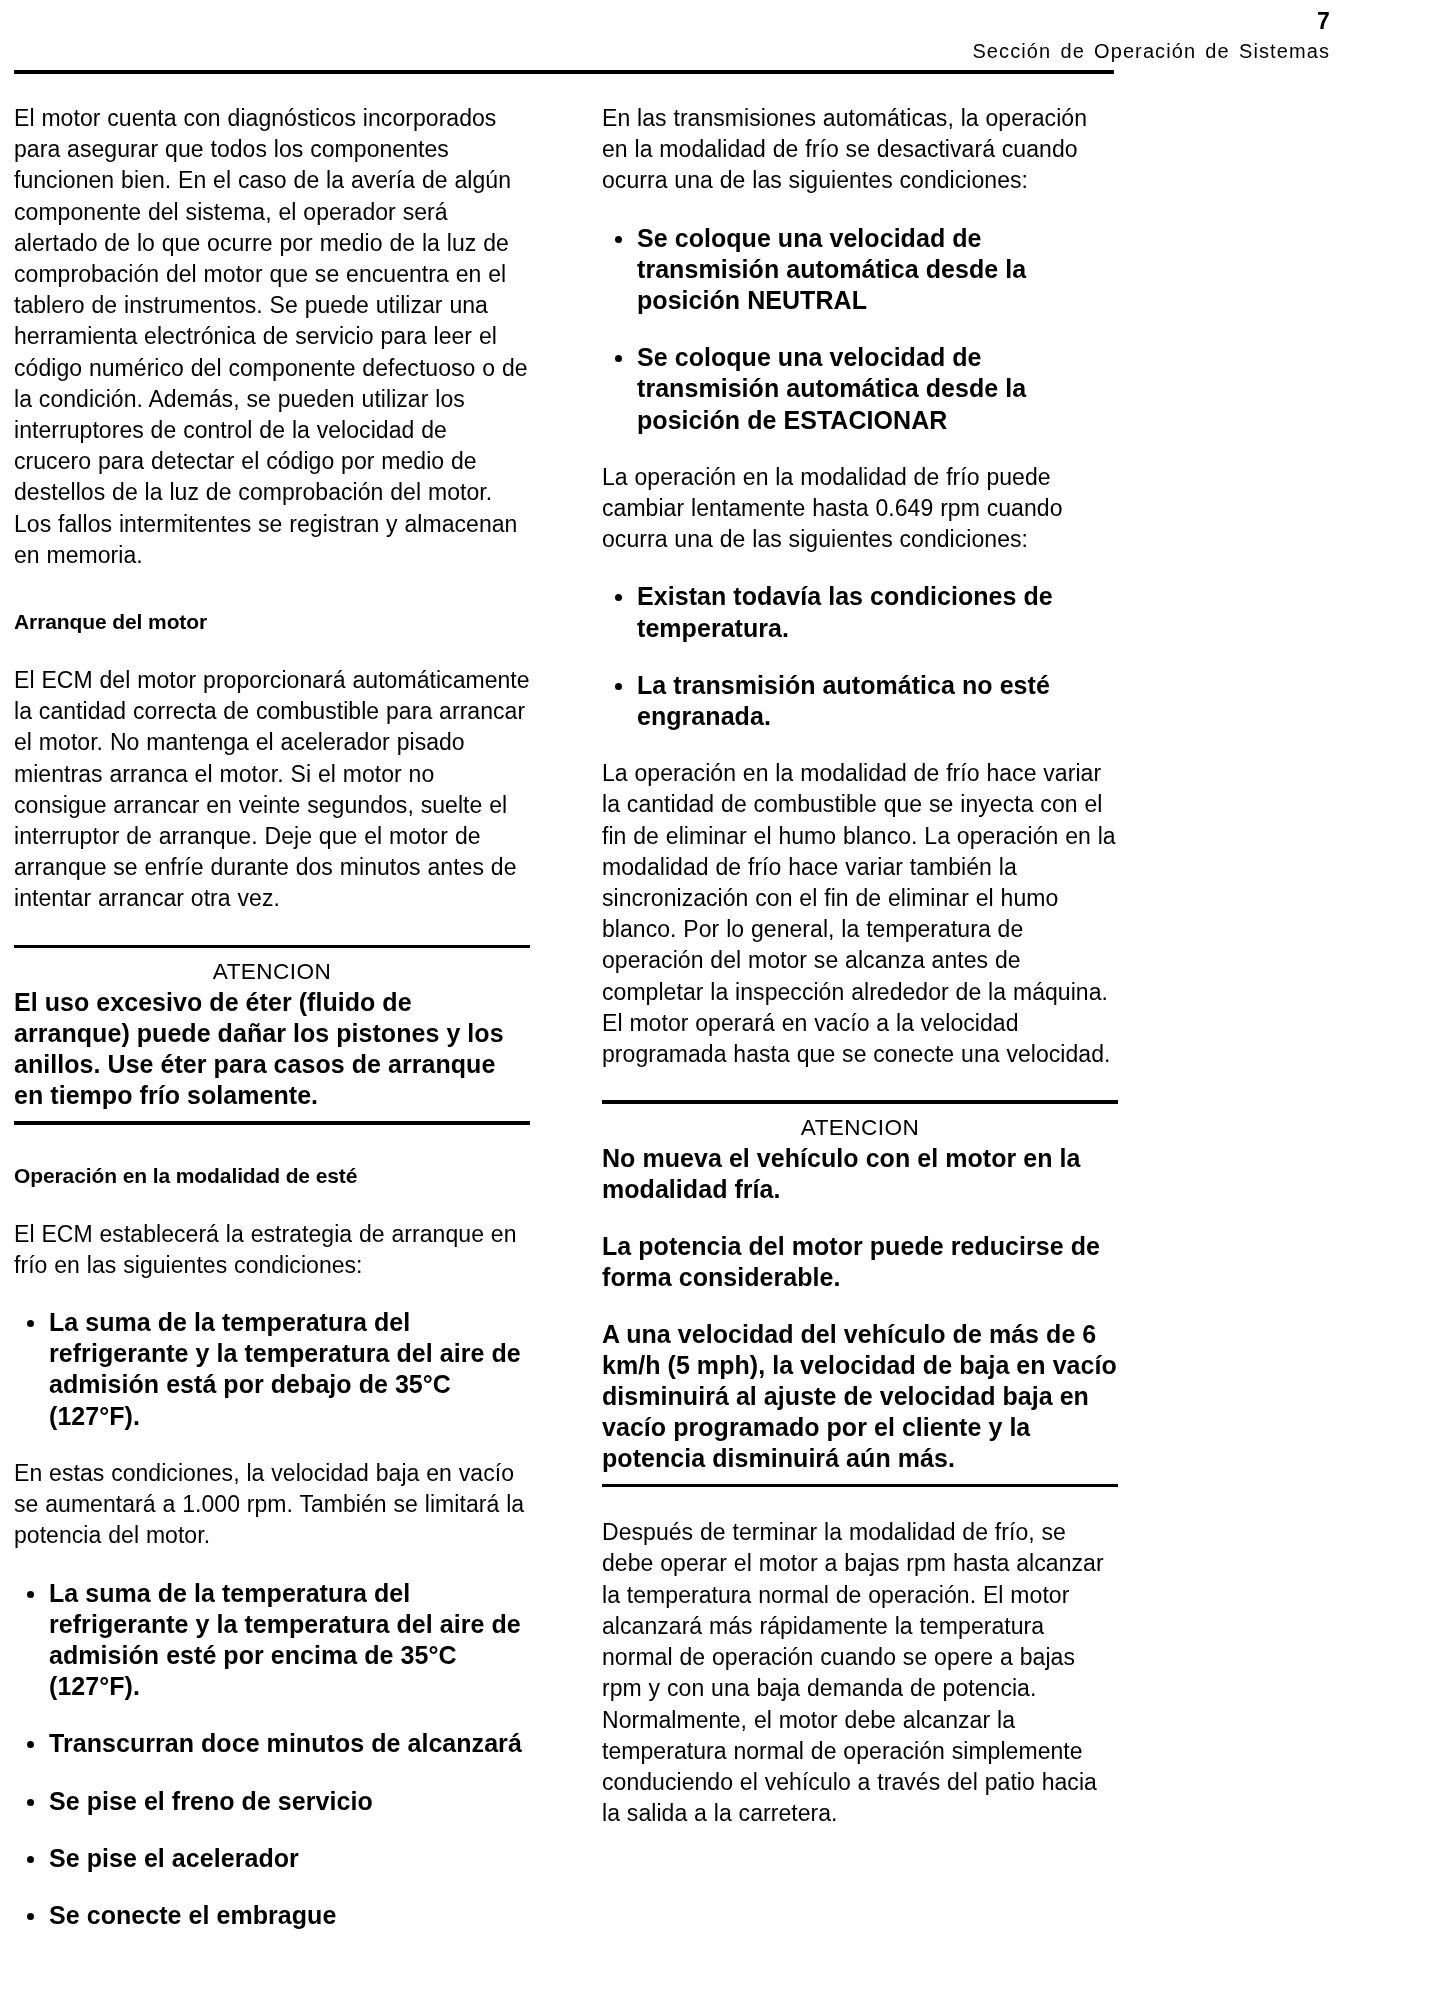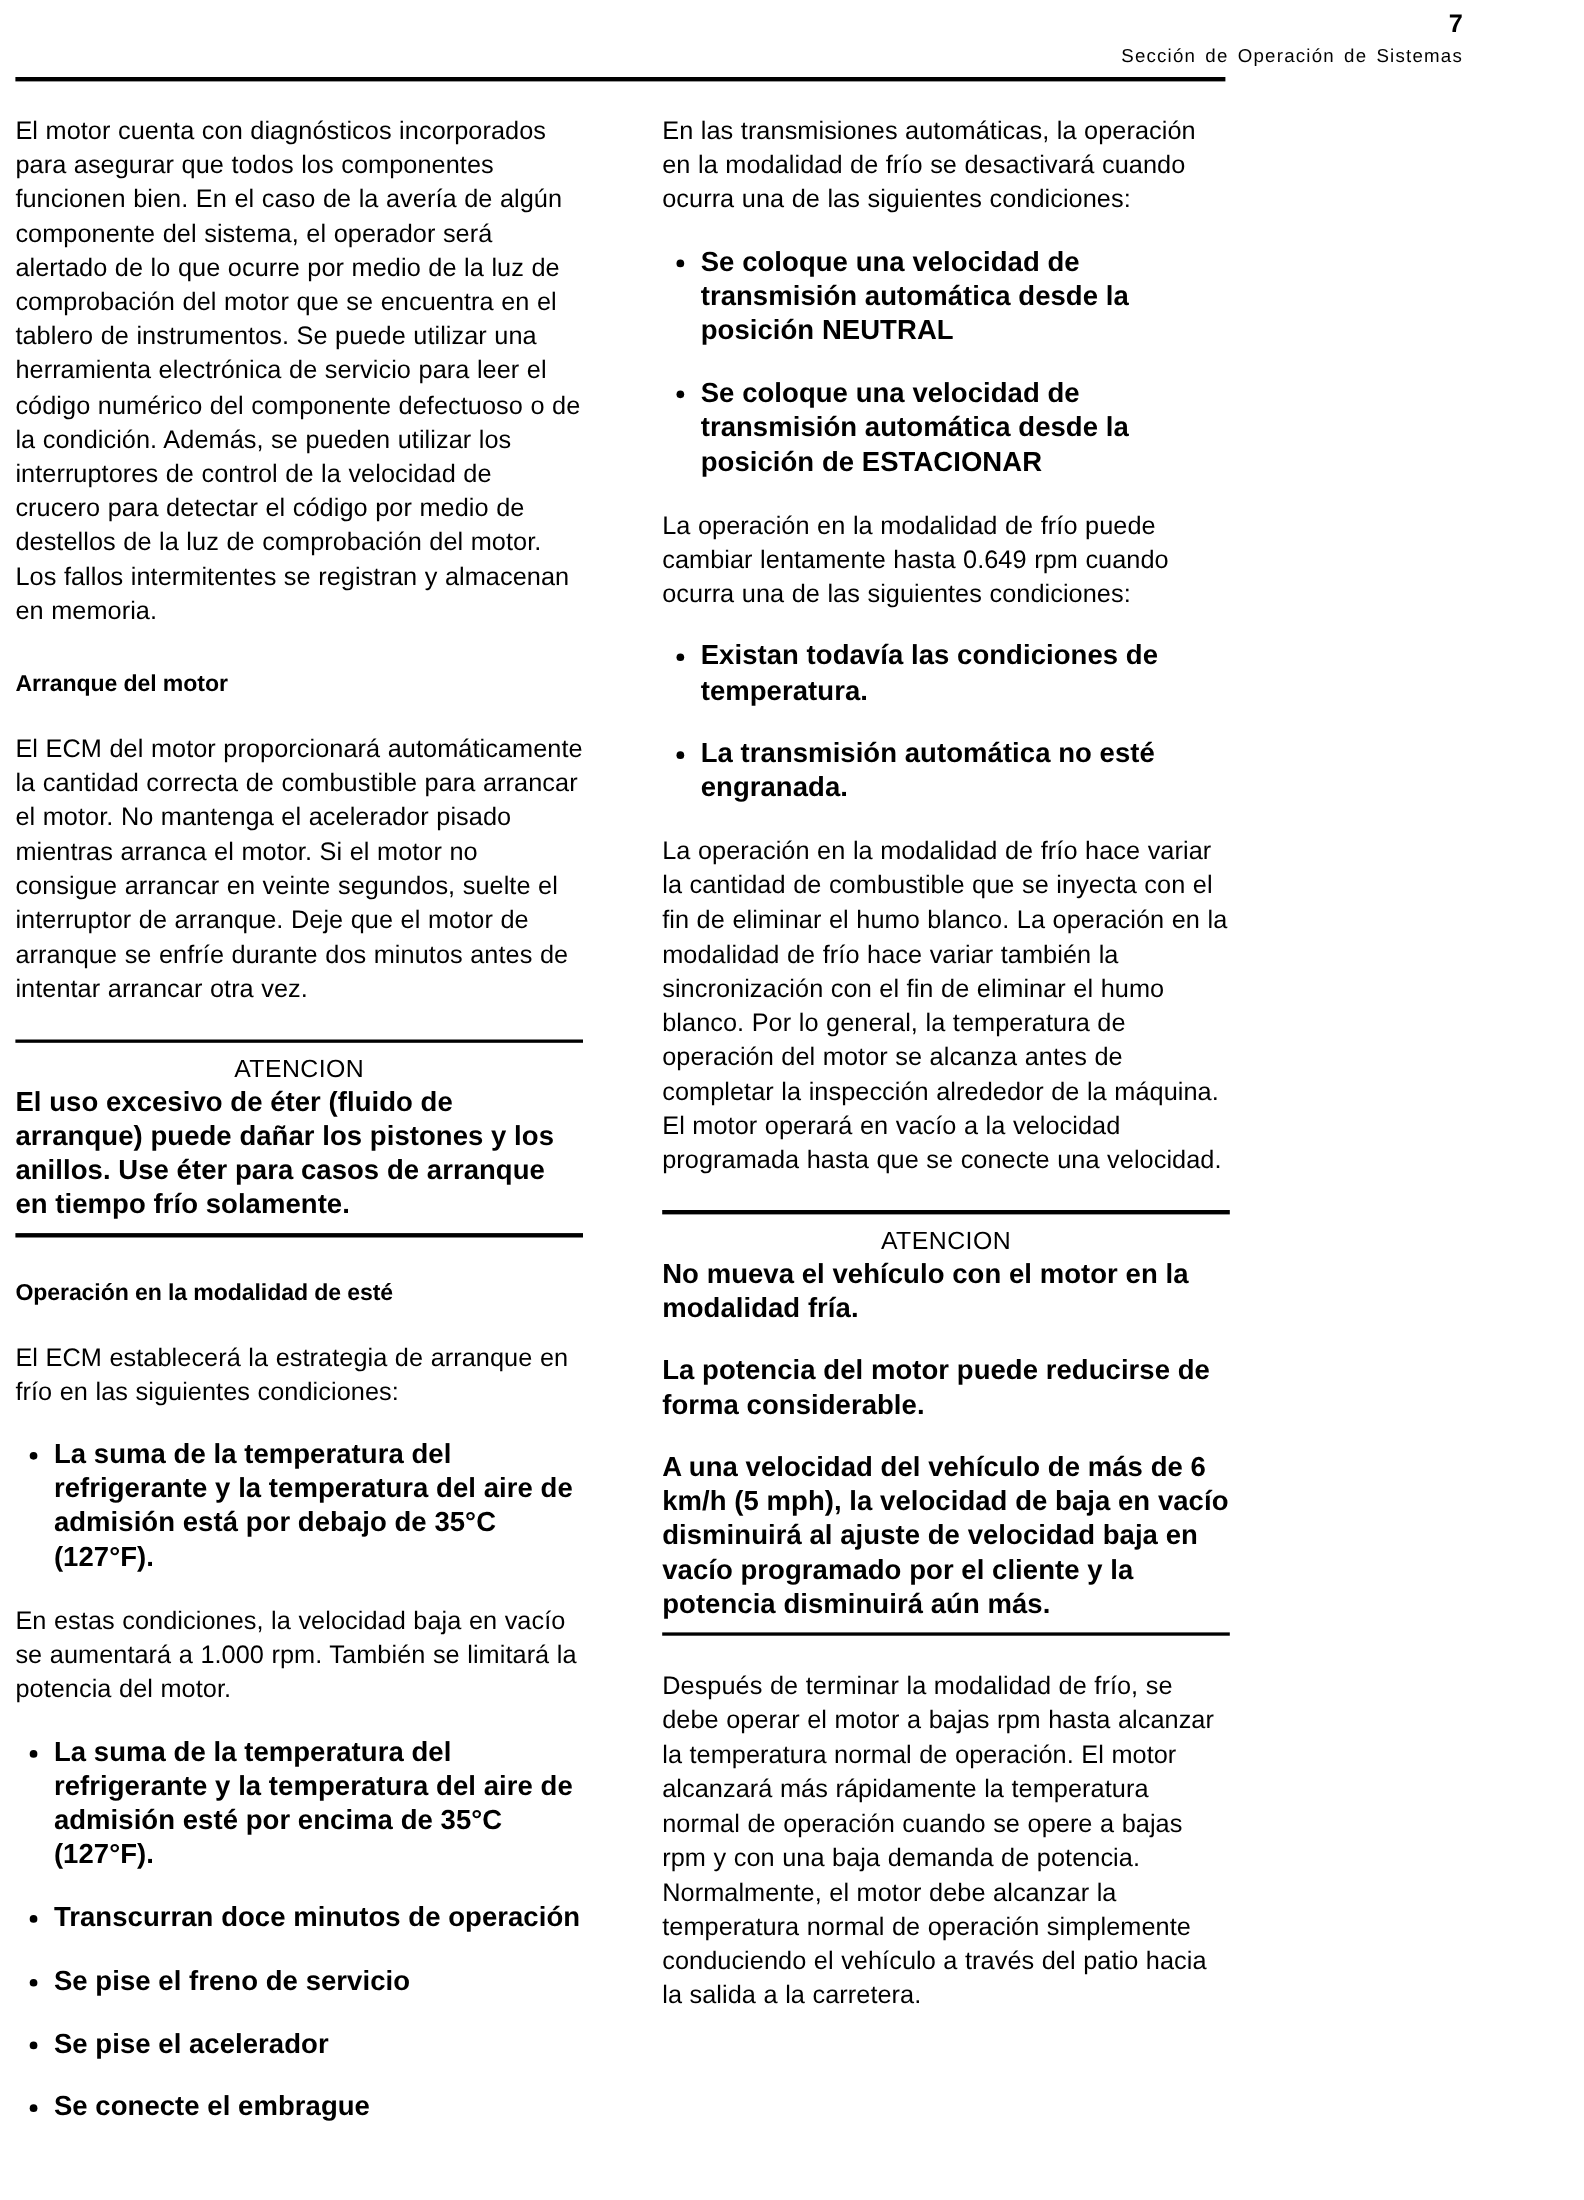--- a/index.html
+++ b/index.html
@@ -33,21 +33,21 @@
     box-sizing: border-box;
     text-align: right;
   }
   .page-number {
     font-size: 23px;
     font-weight: bold;
     line-height: 26px;
     letter-spacing: 0.2px;
   }
   .header-title {
-    font-size: 17px;
+    font-size: 20px;
     line-height: 30px;
     letter-spacing: 1.1px;
     word-spacing: 2.5px;
     margin-top: 2px;
   }
   .header-rule {
     position: absolute;
     top: 70px;
     left: 14px;
     width: 1100px;
@@ -173,21 +173,21 @@
 
       <ul class="bullets">
         <li>La suma de la temperatura del refrigerante y la temperatura del aire de admisión está por debajo de 35°C (127°F).</li>
       </ul>
 
       <p class="body">En estas condiciones, la velocidad baja en vacío se aumentará a 1.000 rpm. También se limitará la potencia del motor.</p>
 
 
       <ul class="bullets">
         <li>La suma de la temperatura del refrigerante y la temperatura del aire de admisión esté por encima de 35°C (127°F).</li>
-        <li>Transcurran doce minutos de operación</li>
+        <li>Transcurran doce minutos de alcanzará</li>
         <li>Se pise el freno de servicio</li>
         <li>Se pise el acelerador</li>
         <li>Se conecte el embrague</li>
       </ul>
 
     </div>
 
     <div class="col">
 
       <p class="body">En las transmisiones automáticas, la operación en la modalidad de frío se desactivará cuando ocurra una de las siguientes condiciones:</p>

